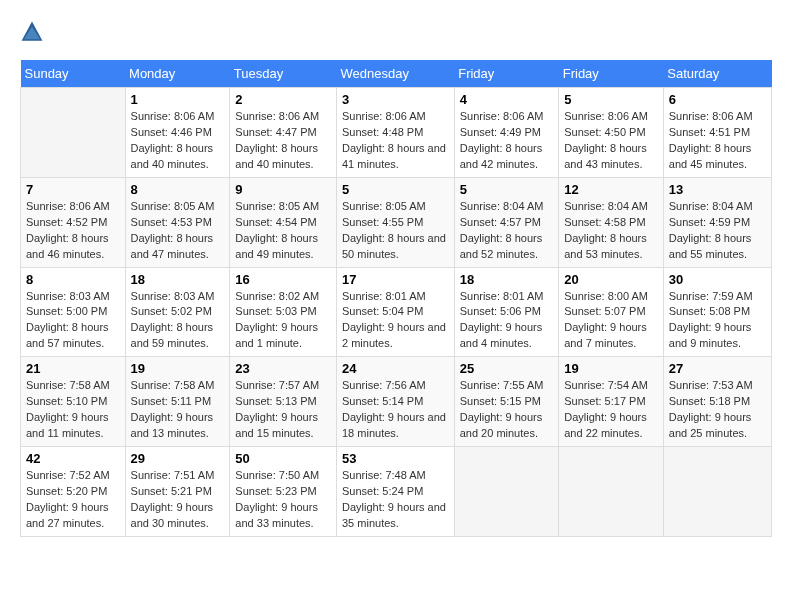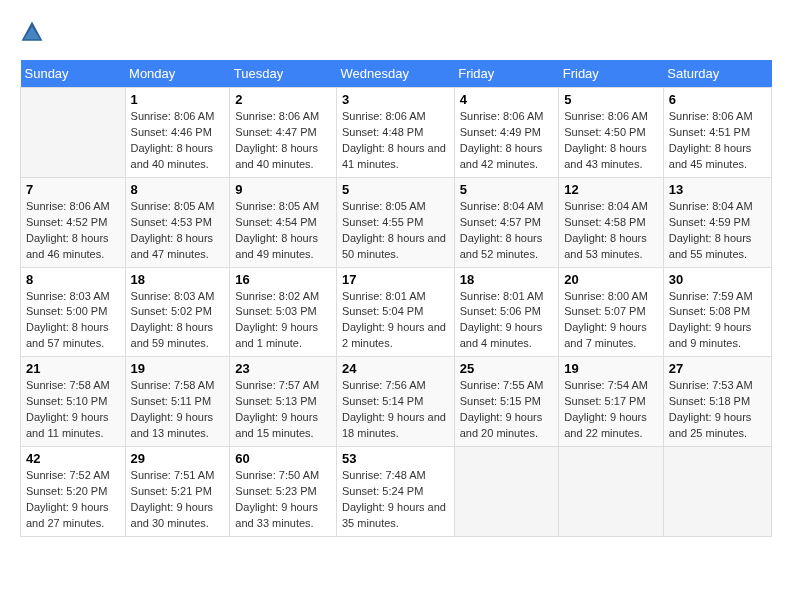--- a/index.html
+++ b/index.html
@@ -178,21 +178,21 @@
         <td><span class="day-number">19</span>
         <span class="day-info">Sunrise: 7:54 AM<br>Sunset: 5:17 PM<br>Daylight: 9 hours and 22 minutes.</span></td>
         <td><span class="day-number">27</span>
         <span class="day-info">Sunrise: 7:53 AM<br>Sunset: 5:18 PM<br>Daylight: 9 hours and 25 minutes.</span></td>
       </tr>
       <tr>
         <td><span class="day-number">42</span>
         <span class="day-info">Sunrise: 7:52 AM<br>Sunset: 5:20 PM<br>Daylight: 9 hours and 27 minutes.</span></td>
         <td><span class="day-number">29</span>
         <span class="day-info">Sunrise: 7:51 AM<br>Sunset: 5:21 PM<br>Daylight: 9 hours and 30 minutes.</span></td>
-        <td><span class="day-number">60</span>
+        <td><span class="day-number">50</span>
         <span class="day-info">Sunrise: 7:50 AM<br>Sunset: 5:23 PM<br>Daylight: 9 hours and 33 minutes.</span></td>
         <td><span class="day-number">53</span>
         <span class="day-info">Sunrise: 7:48 AM<br>Sunset: 5:24 PM<br>Daylight: 9 hours and 35 minutes.</span></td>
         <td class="empty"></td>
         <td class="empty"></td>
         <td class="empty"></td>
       </tr>
     </tbody>
 </table>
 

